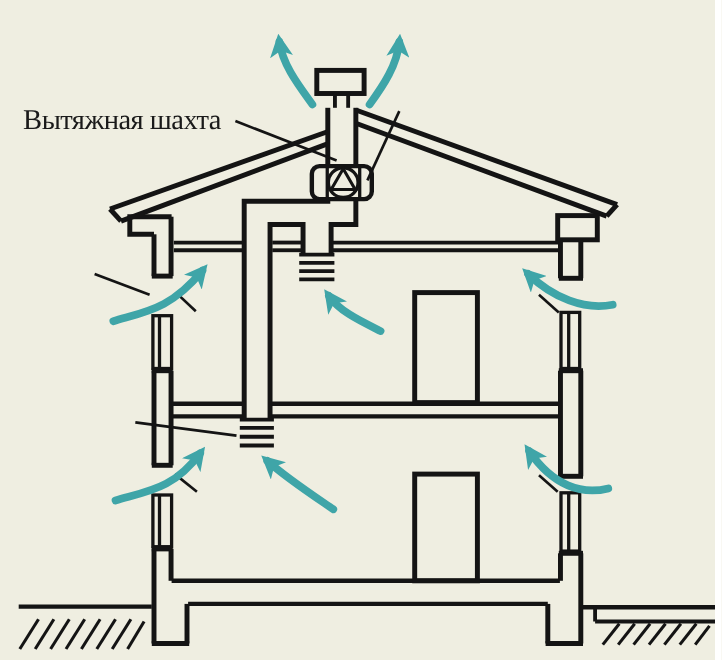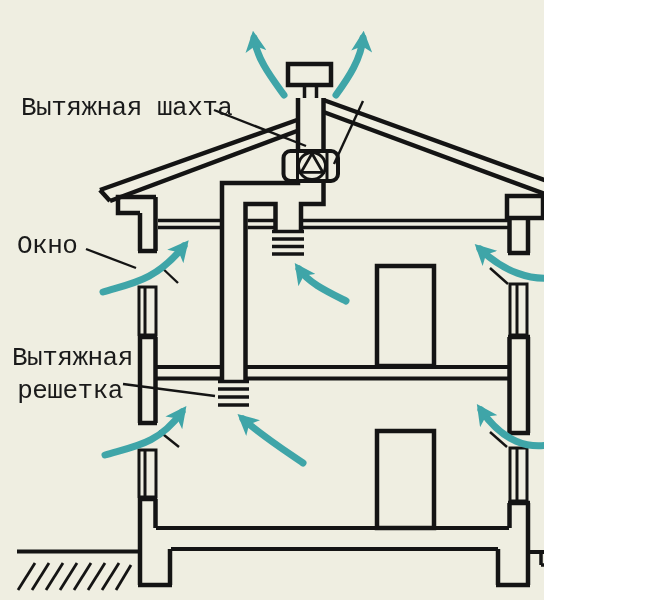--- a/index.html
+++ b/index.html
@@ -4,24 +4,24 @@
 <style>
   :root {
     --bg: #efeee1;
     --line: #141414;
     --accent: #3fa5a8;
     --text: #1a1a1a;
   }
   html, body { margin: 0; padding: 0; }
   .stage {
     position: relative;
-    width: 544px;
+    width: 650px;
     height: 600px;
     background: var(--bg);
-    font-family: Liberation Mono, monospace;
+    font-family: Liberation Serif, serif;
     overflow: hidden;
   }
   .diagram-svg { position: absolute; left: 0; top: 0; }
 
   .ln   { stroke: var(--line); fill: none; }
   .w45  { stroke-width: 4.5; }
   .w4   { stroke-width: 4; }
   .w35  { stroke-width: 3.5; }
   .w3   { stroke-width: 3; }
   .w28  { stroke-width: 2.8; }
@@ -210,20 +210,15 @@
       <line class="ln w24" x1="214" y1="110" x2="306" y2="146"></line>
       <line class="ln w24" x1="363" y1="101" x2="334" y2="164"></line>
       <line class="ln w24" x1="86" y1="249" x2="136" y2="268"></line>
       <line class="ln w24" x1="123" y1="384" x2="215" y2="396"></line>
     </g>
   </svg>
 
   <div class="label" style="left:21px; top:92px;">Вытяжная шахта</div>
 
 
-  <div class="label" style="left:17px; top:230px;">Окно</div>
-
-  <div class="label center" style="left:12px; top:342px; width:116px;">
-    <span style="display:block;">Вытяжная</span>
-    <span style="display:block;">решетка</span>
-  </div>
+
 
 </div>
 
 </body></html>

